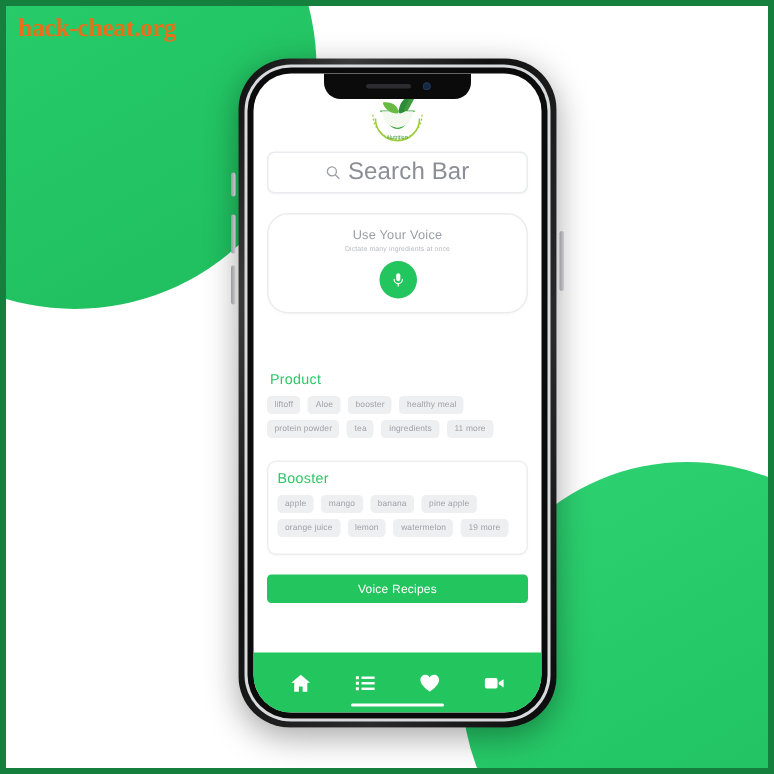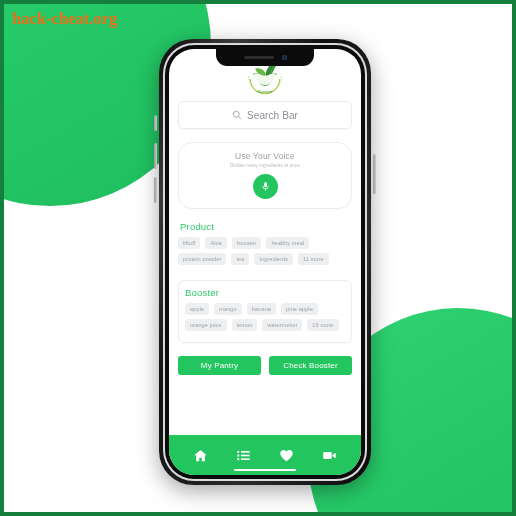--- a/index.html
+++ b/index.html
@@ -170,21 +170,21 @@
     border-radius: 5px;
     background: #fff;
     display: flex;
     align-items: center;
     justify-content: center;
     gap: 5px;
     box-shadow: 0 1px 2px rgba(0,0,0,0.03);
   }
   #search-icon { width: 10px; height: 10px; display: block; }
   #search-placeholder {
-    font-size: 10px;
+    font-size: 16px;
     color: #8b8f95;
     letter-spacing: 0.1px;
   }
 
   
   #voice-card {
     margin-top: 13px;
     border: 1px solid #ececee;
     border-radius: 14px;
     background: #fff;
@@ -229,21 +229,21 @@
     background: #fff;
     margin-top: 11px;
     box-shadow: 0 1px 2px rgba(0,0,0,0.025);
   }
   .cat-title {
     font-size: 9.5px;
     color: #2ec76a;
     letter-spacing: 0.2px;
     margin-bottom: 5px;
   }
-  #product-section .cat-title { padding-left: 2px; }
+  #product-section .cat-title { padding-left: 2px; margin-top: 27px; }
 
   .chip-row {
     display: flex;
     gap: 5px;
     margin-bottom: 4px;
     flex-wrap: nowrap;
   }
   .chip {
     background: #eeeff1;
     border-radius: 3px;
@@ -399,22 +399,21 @@
               </div>
               <div class="chip-row">
                 <span class="chip">orange juice</span>
                 <span class="chip">lemon</span>
                 <span class="chip">watermelon</span>
                 <span class="chip">19 more</span>
               </div>
             </div>
 
             <div id="action-row">
-              <button class="action-btn">My Pantry</button>
-              <button class="action-btn">Check Booster</button>
+              <button class="action-btn">Voice Recipes</button>
             </div>
 
           </div>
 
           <div id="bottom-nav">
             <div class="nav-item">
               <svg viewBox="0 0 24 24" aria-hidden="true">
                 <path d="M12 3 L22 11.5 h-3 V21 h-5 v-5.5 h-4 V21 H5 v-9.5 H2 Z" fill="#ffffff"></path>
               </svg>
             </div>

